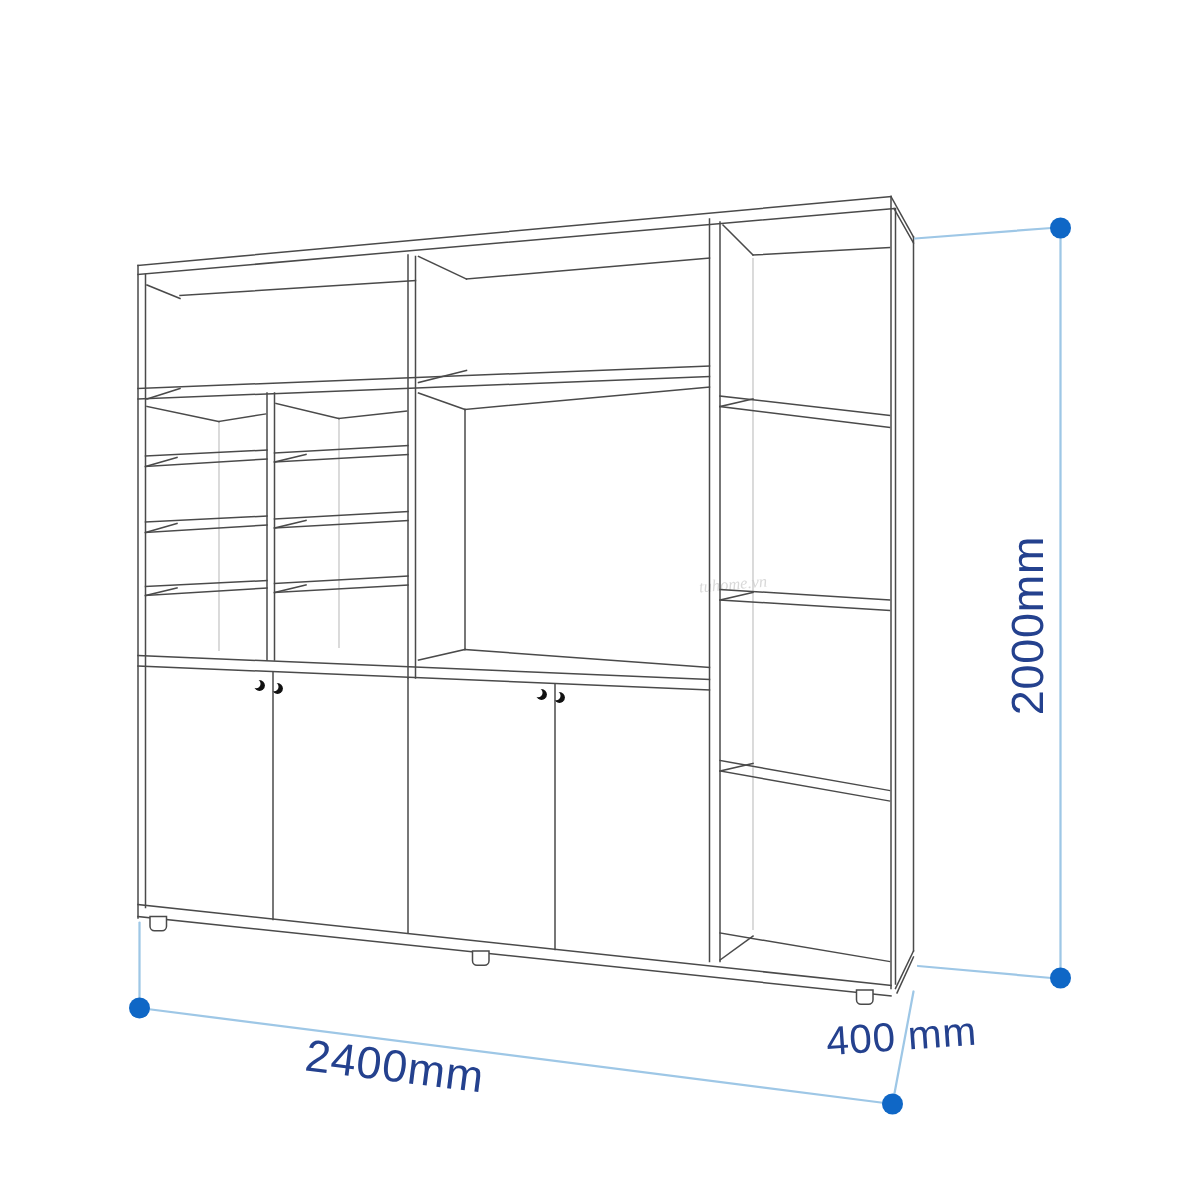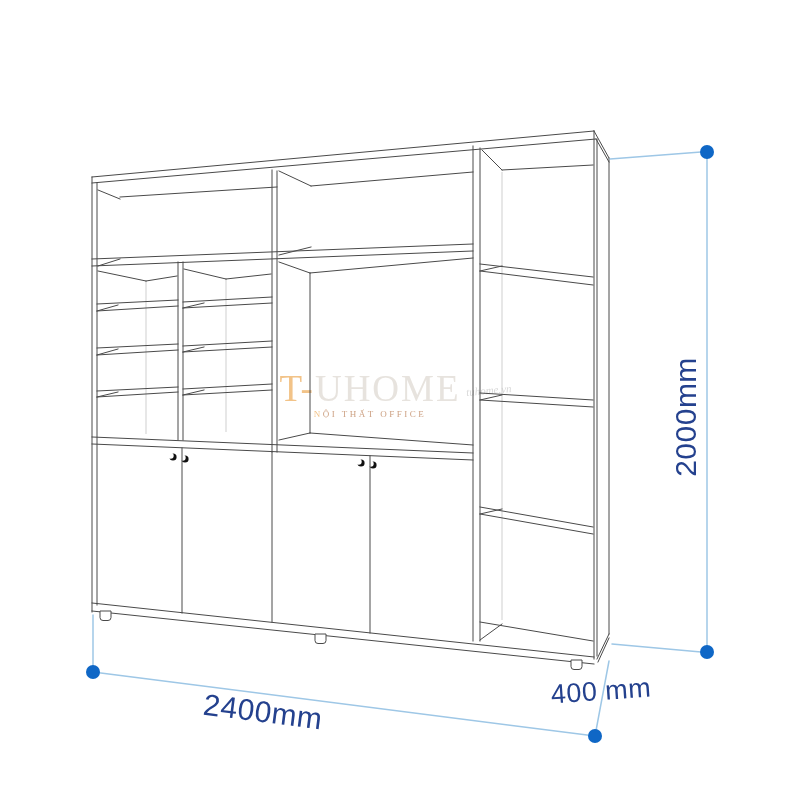--- a/index.html
+++ b/index.html
@@ -46,24 +46,20 @@
   #site-mark{
     position:absolute;z-index:1;left:466px;top:384px;font-size:11px;font-style:italic;
     color:var(--watermark-site);transform:rotate(-5deg);font-family:"Liberation Serif", serif;
   }
 </style>
 </head>
 <body>
 
 <div id="stage">
 
-  <div id="watermark">
-    <div class="brand"><span class="prefix">T-</span><span class="suffix">UHOME</span></div>
-    <div class="tagline"><span class="accent">N</span><span>ỘI THẤT OFFICE</span></div>
-  </div>
   <div id="site-mark">tuhome.vn</div>
 
   <svg id="drawing" width="800" height="800" viewBox="0 0 800 800">
 
     <g class="fl">
       <line x1="146" y1="281" x2="146" y2="434"></line>
       <line x1="226" y1="279" x2="226" y2="432"></line>
       <line x1="502" y1="172" x2="502" y2="620"></line>
     </g>
 

